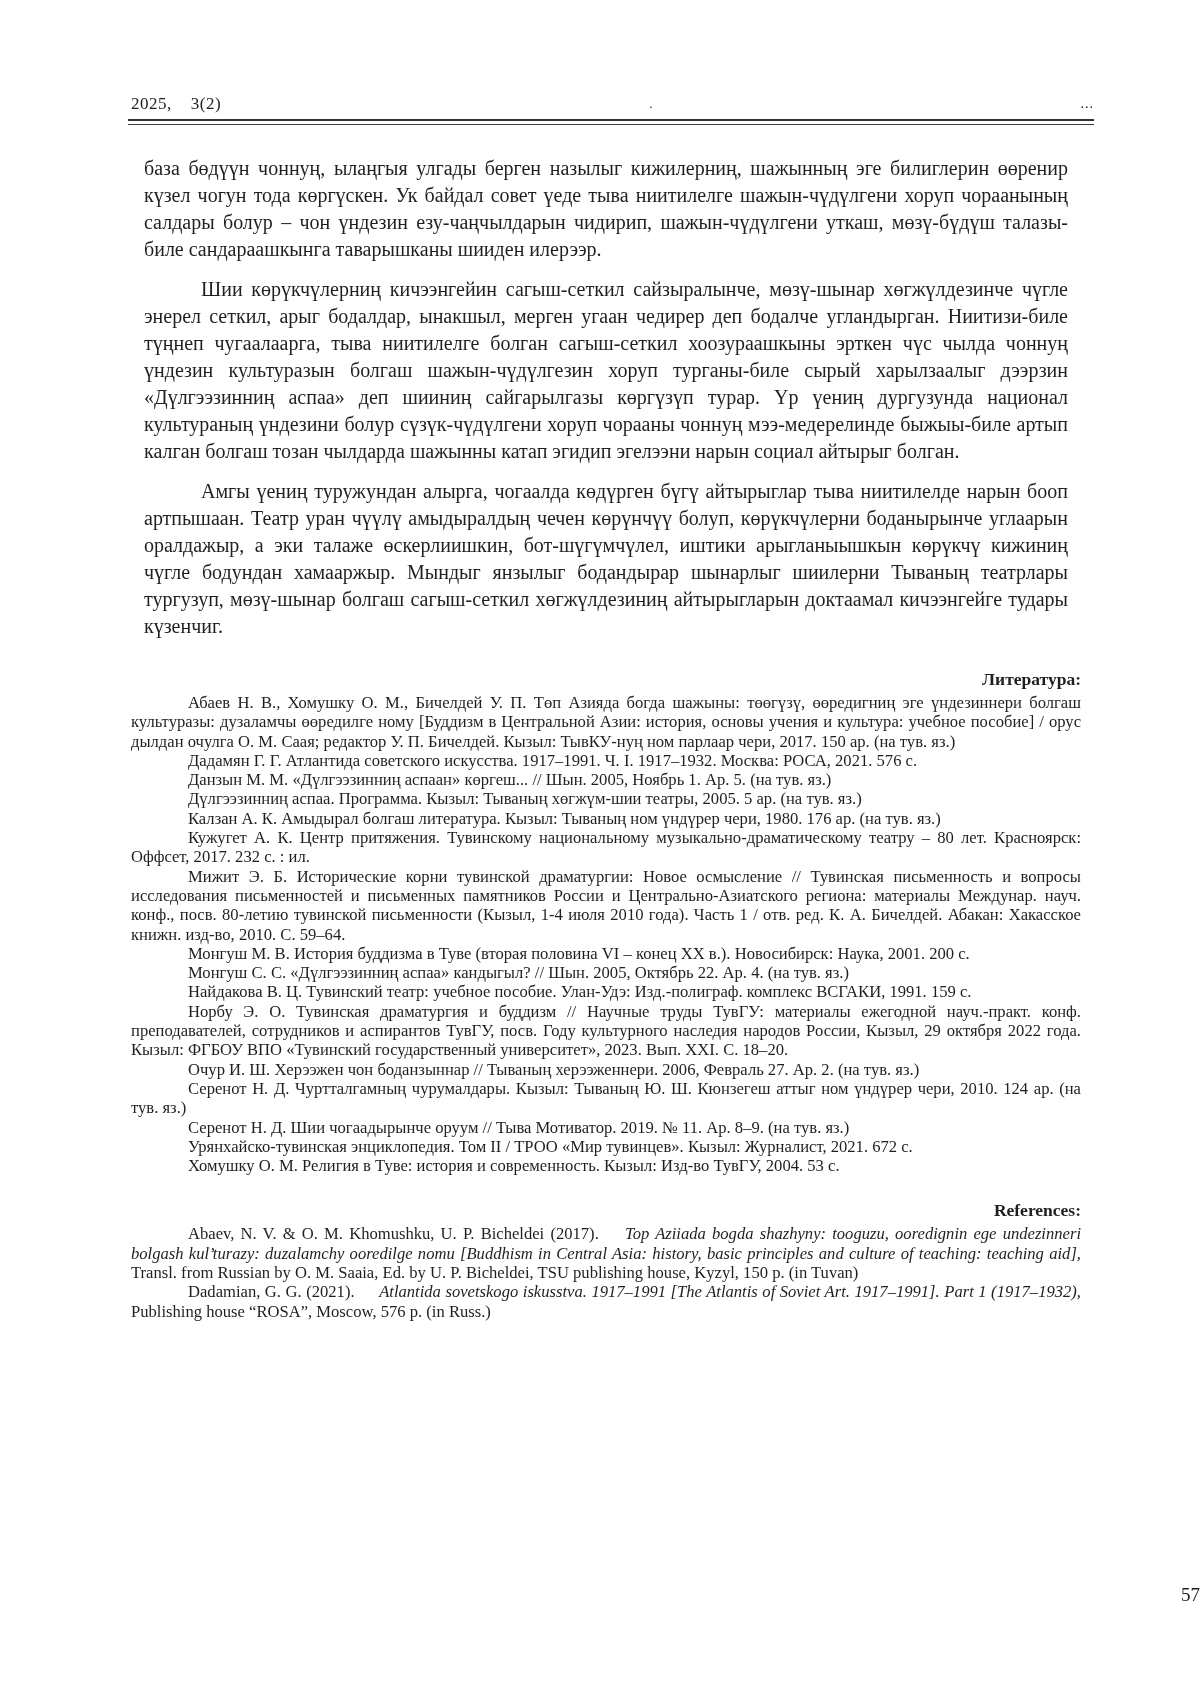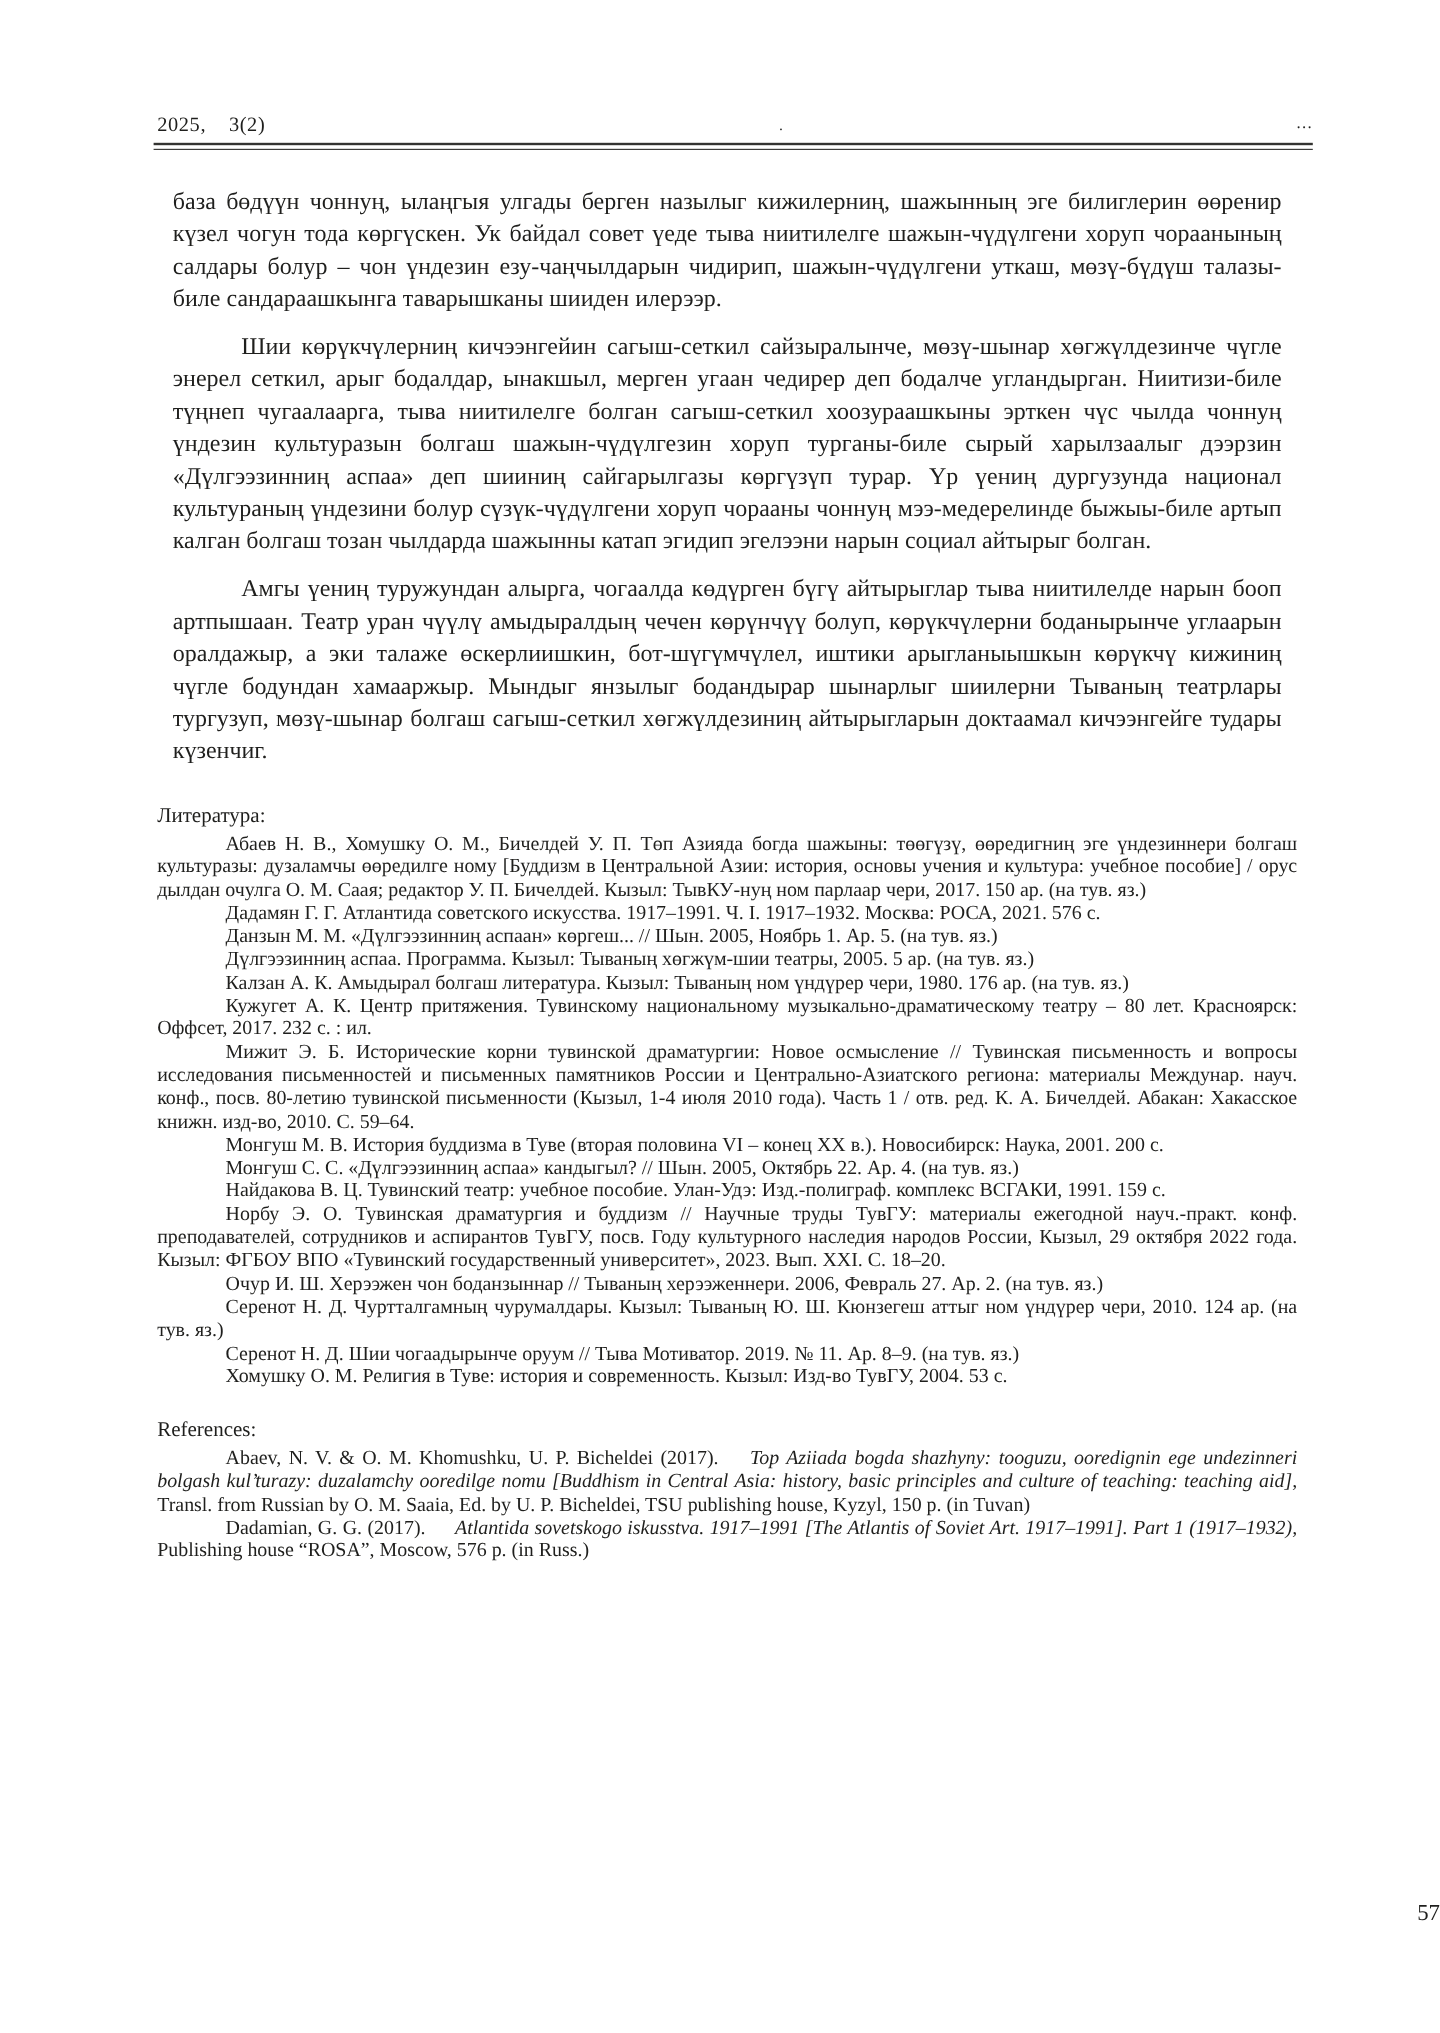--- a/index.html
+++ b/index.html
@@ -50,22 +50,22 @@
     font-size: 20px;
     line-height: 27px;
     text-align: justify;
     text-indent: 57px;
   }
   .body-par.no-indent { text-indent: 0; }
   .sec-head {
     margin: 29px 0 4px 0;
     font-size: 17.5px;
     line-height: 20px;
-    font-weight: normal;
-    text-align: left;
+    font-weight: bold;
+    text-align: right;
   }
   .sec-head.refs { margin-top: 25px; }
   .ref {
     margin: 0;
     font-size: 16.6px;
     line-height: 19.3px;
     text-align: justify;
     text-indent: 57px;
   }
   .ref em { font-style: italic; margin-left: 20px; }
@@ -105,26 +105,27 @@
     <p class="ref">Калзан А. К. Амыдырал болгаш литература. Кызыл: Тываның ном үндүрер чери, 1980. 176 ар. (на тув. яз.)</p>
     <p class="ref">Кужугет А. К. Центр притяжения. Тувинскому национальному музыкально-драматическому театру – 80 лет. Красноярск: Оффсет, 2017. 232 с. : ил.</p>
     <p class="ref">Мижит Э. Б. Исторические корни тувинской драматургии: Новое осмысление // Тувинская письменность и вопросы исследования письменностей и письменных памятников России и Центрально-Азиатского региона: материалы Междунар. науч. конф., посв. 80-летию тувинской письменности (Кызыл, 1-4 июля 2010 года). Часть 1 / отв. ред. К. А. Бичелдей. Абакан: Хакасское книжн. изд-во, 2010. С. 59–64.</p>
     <p class="ref">Монгуш М. В. История буддизма в Туве (вторая половина VI – конец XX в.). Новосибирск: Наука, 2001. 200 с.</p>
     <p class="ref">Монгуш С. С. «Дүлгээзинниң аспаа» кандыгыл? // Шын. 2005, Октябрь 22. Ар. 4. (на тув. яз.)</p>
     <p class="ref">Найдакова В. Ц. Тувинский театр: учебное пособие. Улан-Удэ: Изд.-полиграф. комплекс ВСГАКИ, 1991. 159 с.</p>
     <p class="ref">Норбу Э. О. Тувинская драматургия и буддизм // Научные труды ТувГУ: материалы ежегодной науч.-практ. конф. преподавателей, сотрудников и аспирантов ТувГУ, посв. Году культурного наследия народов России, Кызыл, 29 октября 2022 года. Кызыл: ФГБОУ ВПО «Тувинский государственный университет», 2023. Вып. XXI. С. 18–20.</p>
     <p class="ref">Очур И. Ш. Херээжен чон боданзыннар // Тываның херээженнери. 2006, Февраль 27. Ар. 2. (на тув. яз.)</p>
     <p class="ref">Серенот Н. Д. Чуртталгамның чурумалдары. Кызыл: Тываның Ю. Ш. Кюнзегеш аттыг ном үндүрер чери, 2010. 124 ар. (на тув. яз.)</p>
     <p class="ref">Серенот Н. Д. Шии чогаадырынче оруум // Тыва Мотиватор. 2019. № 11. Ар. 8–9. (на тув. яз.)</p>
+    <p class="ref">Урянхайско-тувинская энциклопедия. Том II / ТРОО «Мир тувинцев». Кызыл: Журналист, 2021. 672 с.</p>
     <p class="ref">Хомушку О. М. Религия в Туве: история и современность. Кызыл: Изд-во ТувГУ, 2004. 53 с.</p>
 
     <h3 class="sec-head refs">References:</h3>
 
     <p class="ref"><span>Abaev, N. V. &amp; O. M. Khomushku, U. P. Bicheldei (2017). </span><em>Top Aziiada bogda shazhyny: tooguzu, ooredignin ege undezinneri bolgash kul’turazy: duzalamchy ooredilge nomu [Buddhism in Central Asia: history, basic principles and culture of teaching: teaching aid],</em><span> Transl. from Russian by O. M. Saaia, Ed. by U. P. Bicheldei, TSU publishing house, Kyzyl, 150 p. (in Tuvan)</span></p>
-    <p class="ref"><span>Dadamian, G. G. (2017). </span><em>Atlantida sovetskogo iskusstva. 1917–1991 [The Atlantis of Soviet Art. 1917–1991]. Part 1 (1917–1932),</em><span> Publishing house “ROSA”, Moscow, 576 p. (in Russ.)</span></p>
+    <p class="ref"><span>Dadamian, G. G. (2021). </span><em>Atlantida sovetskogo iskusstva. 1917–1991 [The Atlantis of Soviet Art. 1917–1991]. Part 1 (1917–1932),</em><span> Publishing house “ROSA”, Moscow, 576 p. (in Russ.)</span></p>
 
   </div>
 
   <div class="page-footer">
     <span>57</span>
   </div>
 
 </div>
 
 </body></html>

